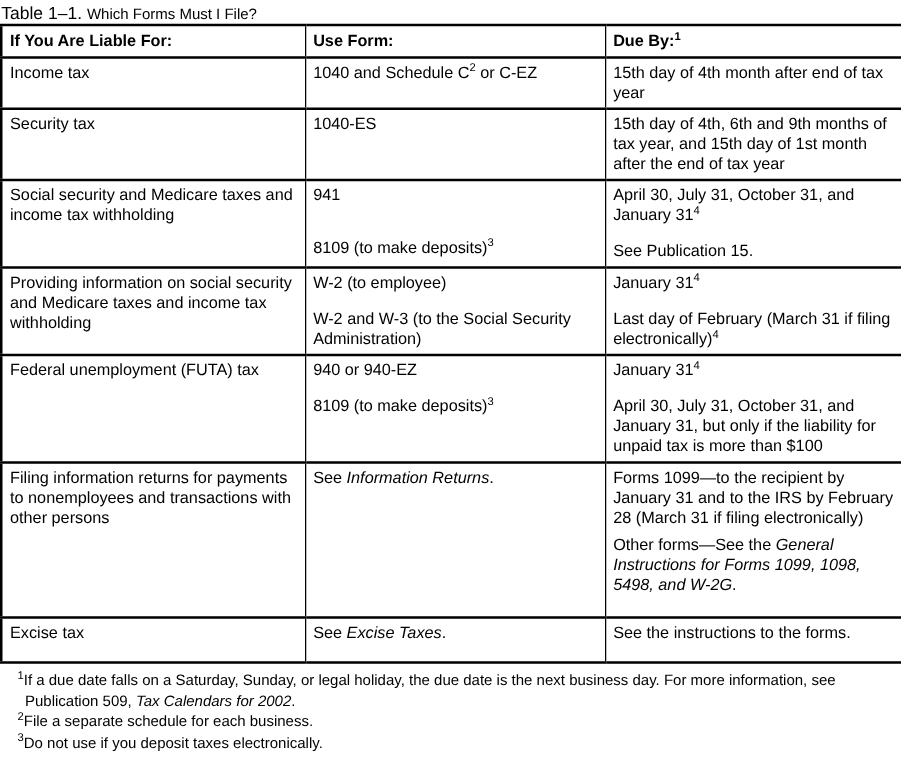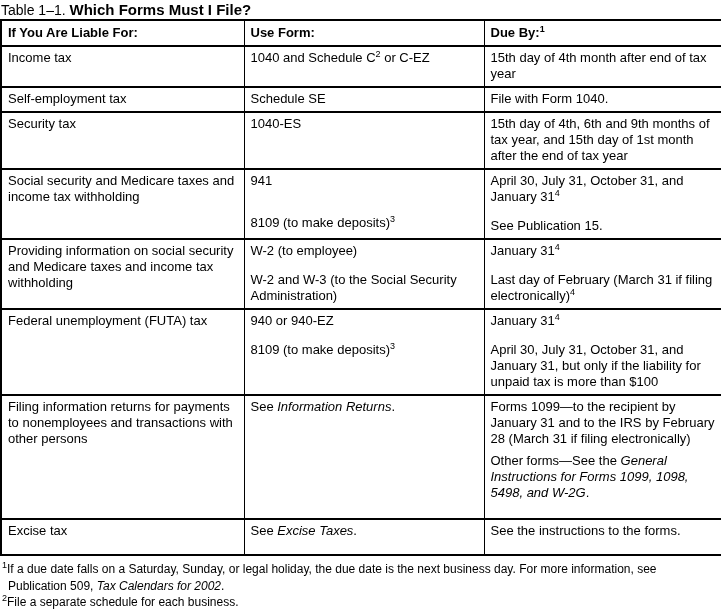--- a/index.html
+++ b/index.html
@@ -17,22 +17,22 @@
     background: #ffffff;
   }
   .table-title {
     font-size: 14px;
     line-height: 16px;
     padding: 2px 0 1px 1px;
     height: 16px;
     white-space: nowrap;
   }
   .table-title .title-main {
-    font-weight: bold;
-    font-size: 15px;
+    font-weight: normal;
+    font-size: 12px;
   }
   table.forms-table {
     border-collapse: collapse;
     table-layout: fixed;
     width: 721px;
     border: 2px solid #000;
   }
   table.forms-table th,
   table.forms-table td {
     border-left: 1px solid #000;
@@ -61,21 +61,21 @@
     margin-top: 6px;
   }
   sup {
     font-size: 9px;
     line-height: 0;
     vertical-align: baseline;
     position: relative;
     top: -5px;
   }
   .footnotes {
-    padding: 5px 4px 0 2px;
+    padding: 5px 4px 0 14px;
     font-size: 12px;
     line-height: 16.5px;
   }
   .footnote {
     padding-left: 6px;
     text-indent: -6px;
   }
 </style>
 </head>
 <body>
@@ -112,31 +112,20 @@
           <td>
             <p class="para"><span>Income tax</span></p>
           </td>
           <td>
             <p class="para"><span>1040 and Schedule C</span><sup>2</sup><span> or C-EZ</span></p>
           </td>
           <td>
             <p class="para"><span>15th day of 4th month after end of tax year</span></p>
           </td>
         </tr>
-        <tr style="height: 21px;">
-          <td>
-            <p class="para"><span>Self-employment tax</span></p>
-          </td>
-          <td>
-            <p class="para"><span>Schedule SE</span></p>
-          </td>
-          <td>
-            <p class="para"><span>File with Form 1040.</span></p>
-          </td>
-        </tr>
         <tr style="height: 52px;">
           <td>
             <p class="para"><span>Security tax</span></p>
           </td>
           <td>
             <p class="para"><span>1040-ES</span></p>
           </td>
           <td>
             <p class="para"><span>15th day of 4th, 6th and 9th months of tax year, and 15th day of 1st month after the end of tax year</span></p>
           </td>

